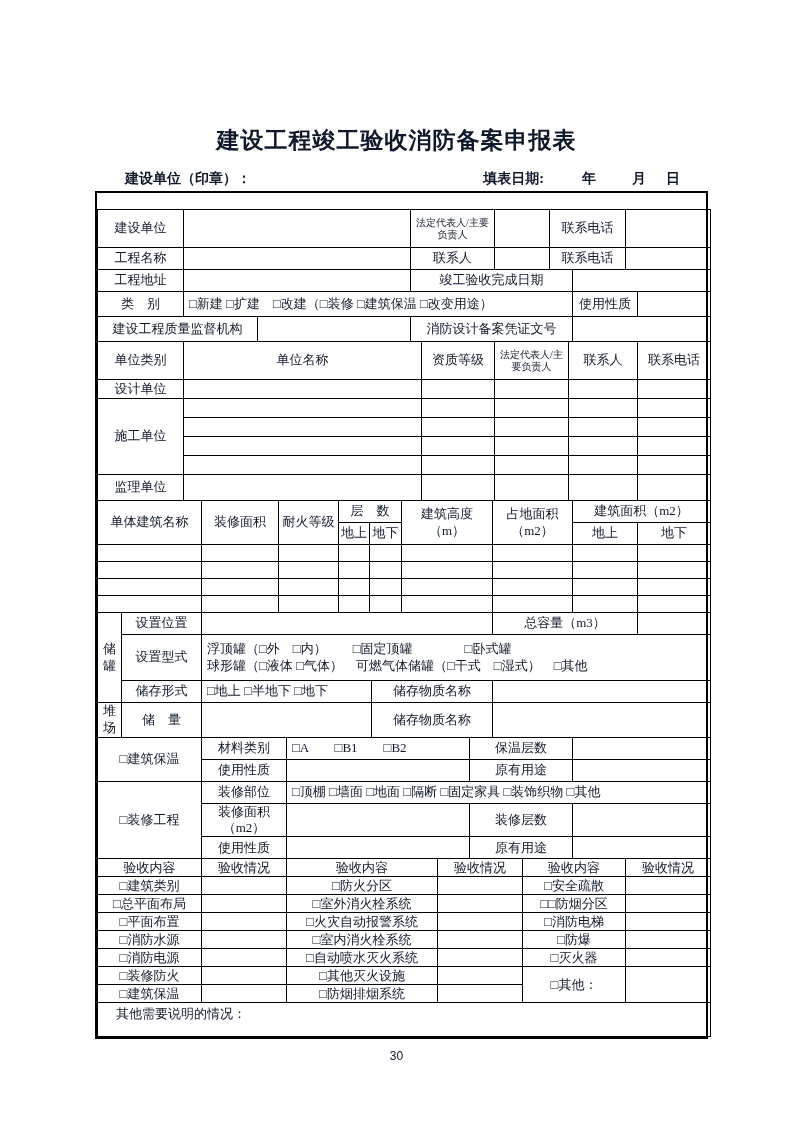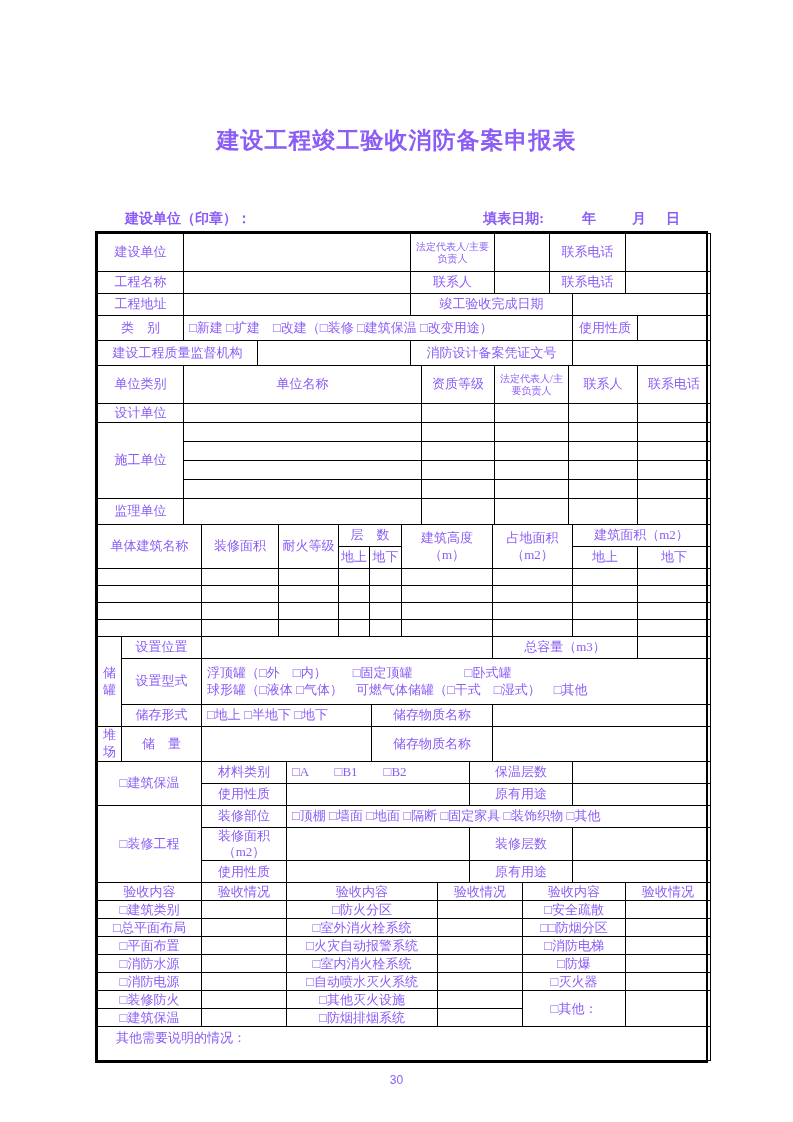--- a/index.html
+++ b/index.html
@@ -1,31 +1,31 @@
 <!DOCTYPE html>
 <html><head>
 <meta charset="utf-8">
 <style>
   html,body{margin:0;padding:0;background:#fff;}
   .page{position:relative;width:793px;height:1122px;background:#fff;overflow:hidden;
-        font-family:"Liberation Serif","DejaVu Serif",serif;color:#8b5cf6;}
+        font-family:"Liberation Serif","DejaVu Serif",serif;color:#0f172a;}
   .title{margin:0;padding-top:125px;text-align:center;font-size:23px;font-weight:bold;
          letter-spacing:1px;font-family:"Liberation Sans","DejaVu Sans",sans-serif;}
   .content{width:613px;margin:0 auto 0 95px;}
   .topline{display:flex;align-items:flex-end;font-weight:bold;font-size:14px;
            margin:14px 0 3px 0;font-family:"Liberation Serif","DejaVu Serif",serif;}
-  .topline .stamp{margin-left:30px;margin-top:40px;}
+  .topline .stamp{margin-left:30px;}
   .topline .datewrap{margin-left:auto;display:flex;font-family:Liberation Serif, serif;}
   .topline .dlabel{margin-right:38px;}
   .topline .y{margin-right:36px;}
   .topline .m{margin-right:20px;}
   .topline .d{margin-right:28px;}
   .form{border:2px solid #000;}
   table{border-collapse:collapse;table-layout:fixed;width:613px;margin-top:-1px;}
-  .form table:first-child{margin-top:0;}
+  .form table:first-child{margin-top:16px;}
   td{border:1px solid #000;padding:0 2px;text-align:center;vertical-align:middle;
      font-size:13px;line-height:1.25;overflow:hidden;}
   td.left{text-align:left;padding-left:5px;}
   td.small{font-size:10px;line-height:1.15;}
   td.vert{font-size:13px;line-height:1.3;word-break:break-all;padding:0 1px;}
   td.remarks{text-align:left;vertical-align:top;padding:3px 18px;}
   .pagenum{text-align:center;font-size:12px;margin-top:10px;
            font-family:"Liberation Sans","DejaVu Sans",sans-serif;}
   .twoline{display:block;}
 </style>

